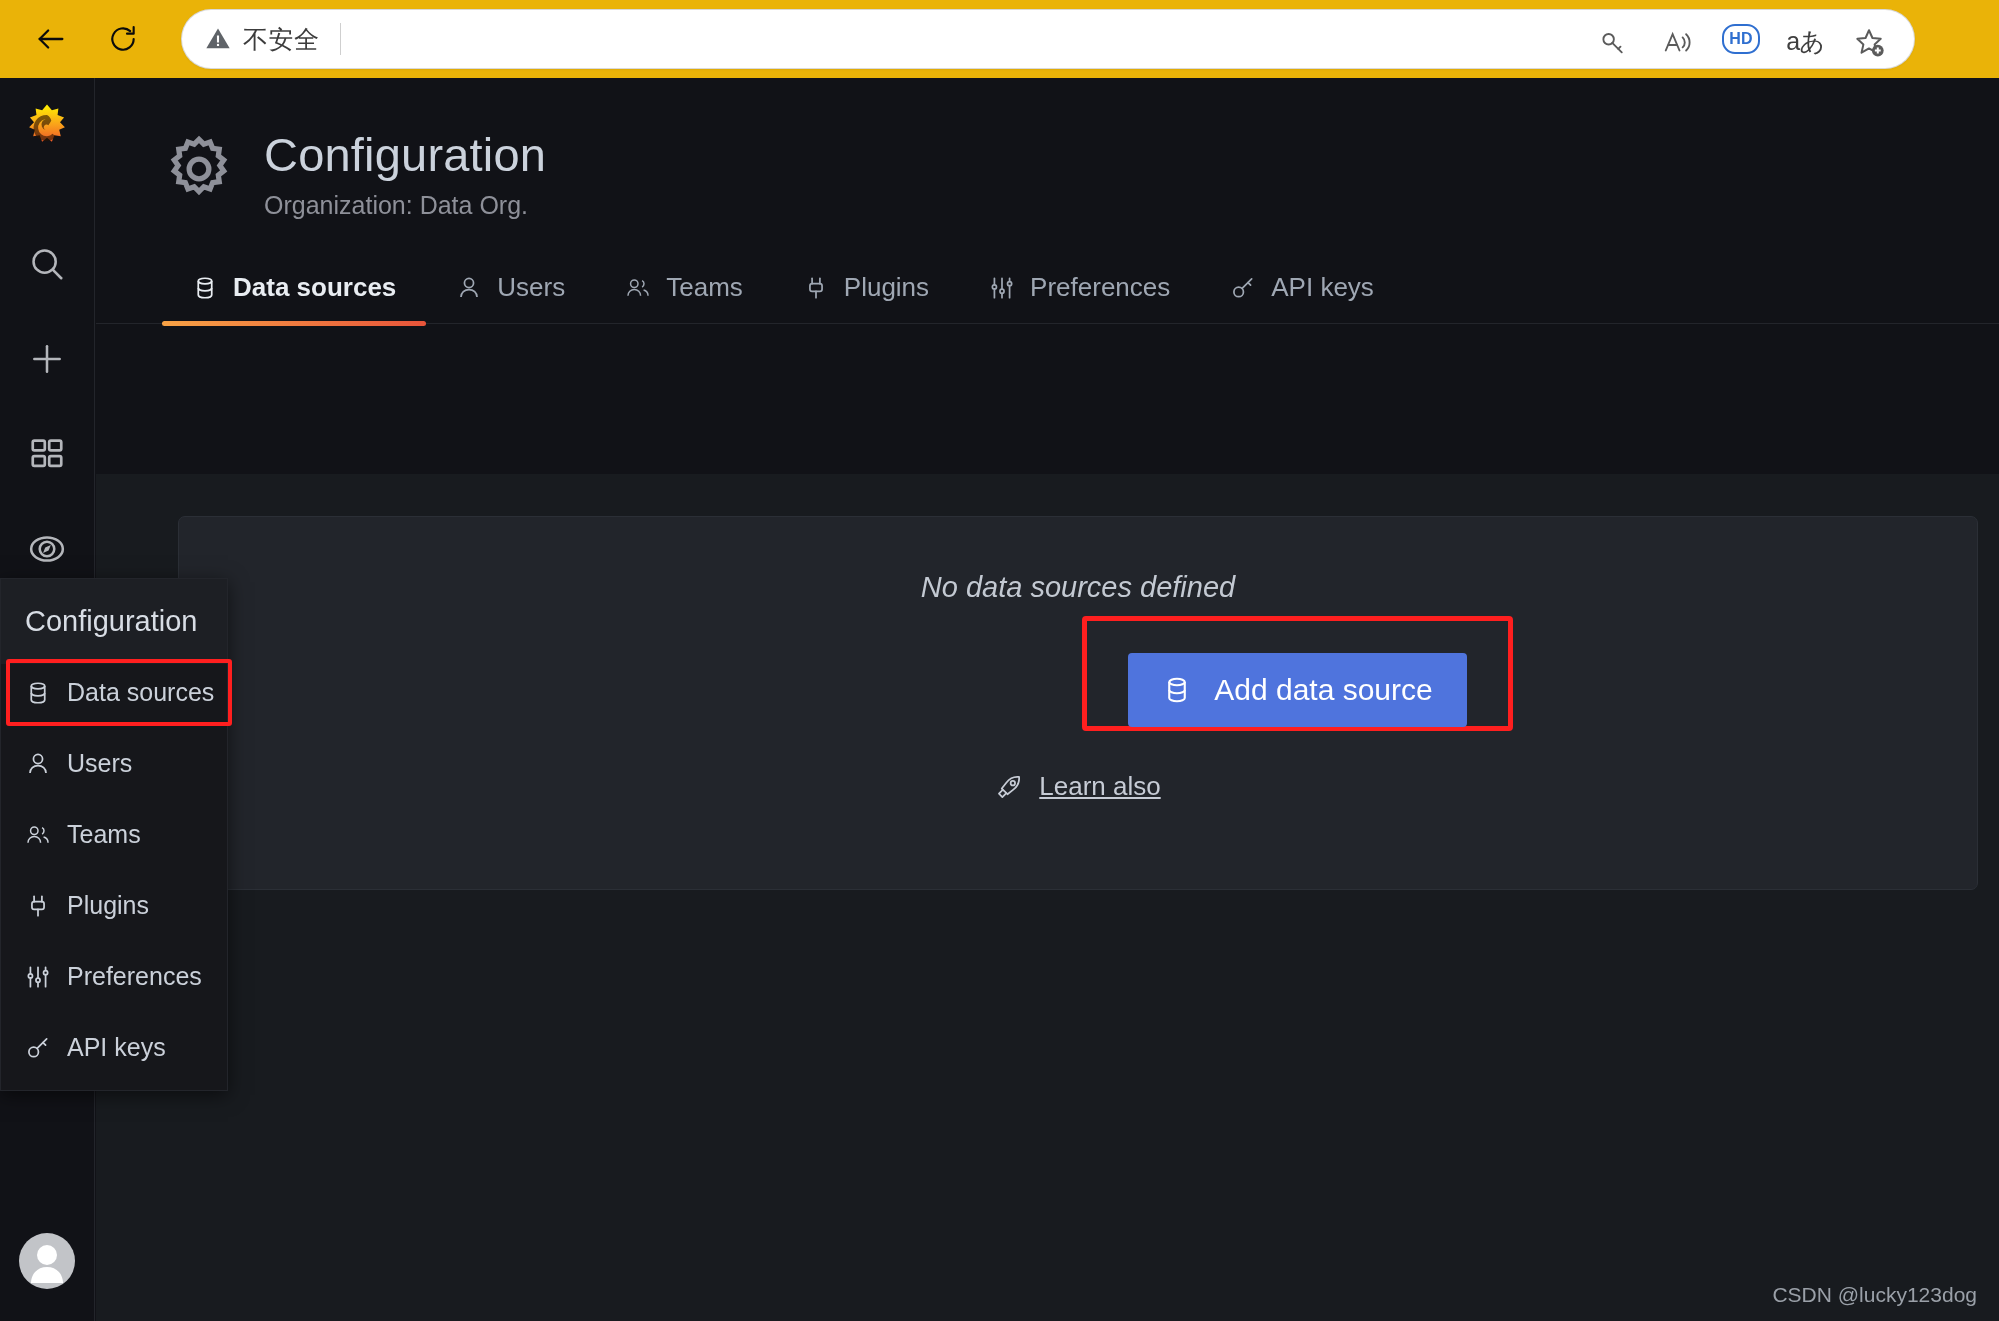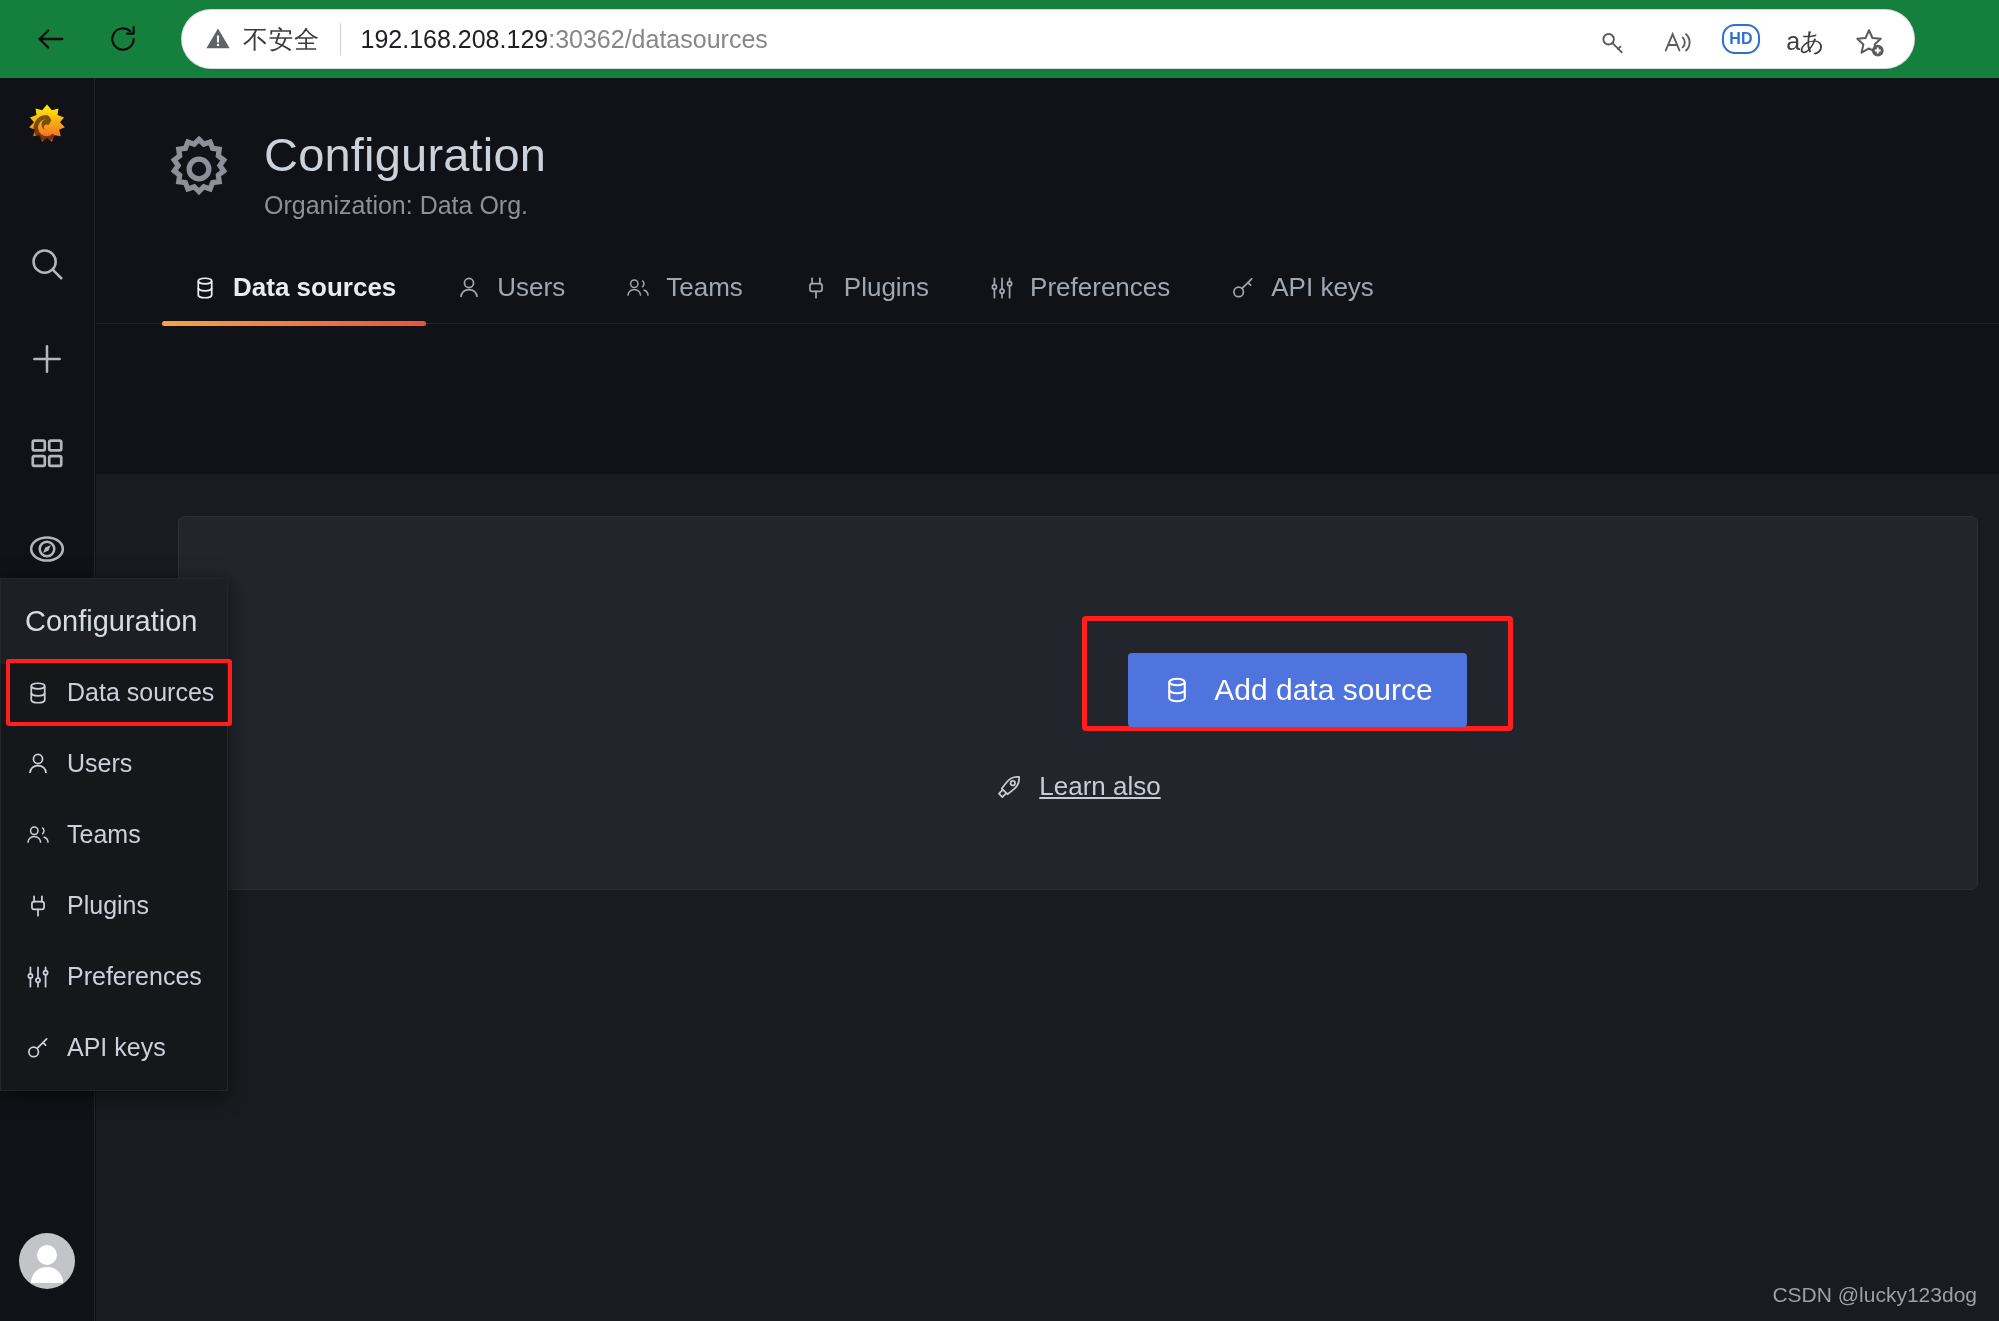--- a/index.html
+++ b/index.html
@@ -7,21 +7,21 @@
     width: 1999px; height: 1321px;
     background: #ffffff;
     font-family: "Liberation Sans", sans-serif;
     overflow: hidden;
   }
 
   
   .browser-bar {
     position: absolute; top: 0; left: 0;
     width: 1999px; height: 78px;
-    background: #15803d;
+    background: #eab308;
     display: flex; align-items: center;
   }
   .nav-btn {
     width: 58px; height: 58px;
     display: flex; align-items: center; justify-content: center;
     color: #0b0b0b;
     flex: none;
   }
   .nav-btn:first-child { margin-left: 22px; }
   .nav-btn + .nav-btn { margin-left: 14px; }
@@ -254,21 +254,20 @@
   <div class="omnibox">
     <div class="sec-chip">
       <svg width="28" height="28" viewBox="0 0 24 24" fill="currentColor">
         <path d="M12 3 L22 20 H2 Z" fill="#5f6368"></path>
         <rect x="11.1" y="9" width="1.8" height="6" fill="#ffffff"></rect>
         <rect x="11.1" y="16.2" width="1.8" height="1.8" fill="#ffffff"></rect>
       </svg>
       <span class="sec-label">不安全</span>
     </div>
     <div class="chip-sep"></div>
-    <div class="url-text"><span>192.168.208.129</span><span class="dim">:30362/datasources</span></div>
 
     <div class="omni-actions">
       <div class="omni-icon">
         <svg width="30" height="30" viewBox="0 0 24 24" fill="none" stroke="currentColor" stroke-width="1.5" stroke-linecap="round">
           <circle cx="8.5" cy="9" r="4.2"></circle>
           <path d="M11.4 11.9 L19 19.5"></path>
           <path d="M16.2 16.7 L18 14.9"></path>
         </svg>
       </div>
       <div class="omni-icon">
@@ -463,20 +462,21 @@
             <path d="M16.6 7 L19 9.4"></path>
           </svg>
         </span>
         <span>API keys</span>
       </div>
     </div>
 
     <div class="content-area">
       <div class="ds-card">
 
+        <div class="empty-text">No data sources defined</div>
 
         <div class="add-ds-highlight"></div>
 
         <div class="add-ds-btn">
           <span>
             <svg width="30" height="30" viewBox="0 0 24 24" fill="none" stroke="currentColor" stroke-width="1.7">
               <ellipse cx="12" cy="5.6" rx="6.2" ry="2.6"></ellipse>
               <path d="M5.8 5.6 v12.8 c0 1.45 2.78 2.6 6.2 2.6 s6.2 -1.15 6.2 -2.6 V5.6"></path>
               <path d="M5.8 12 c0 1.45 2.78 2.6 6.2 2.6 s6.2 -1.15 6.2 -2.6"></path>
             </svg>

